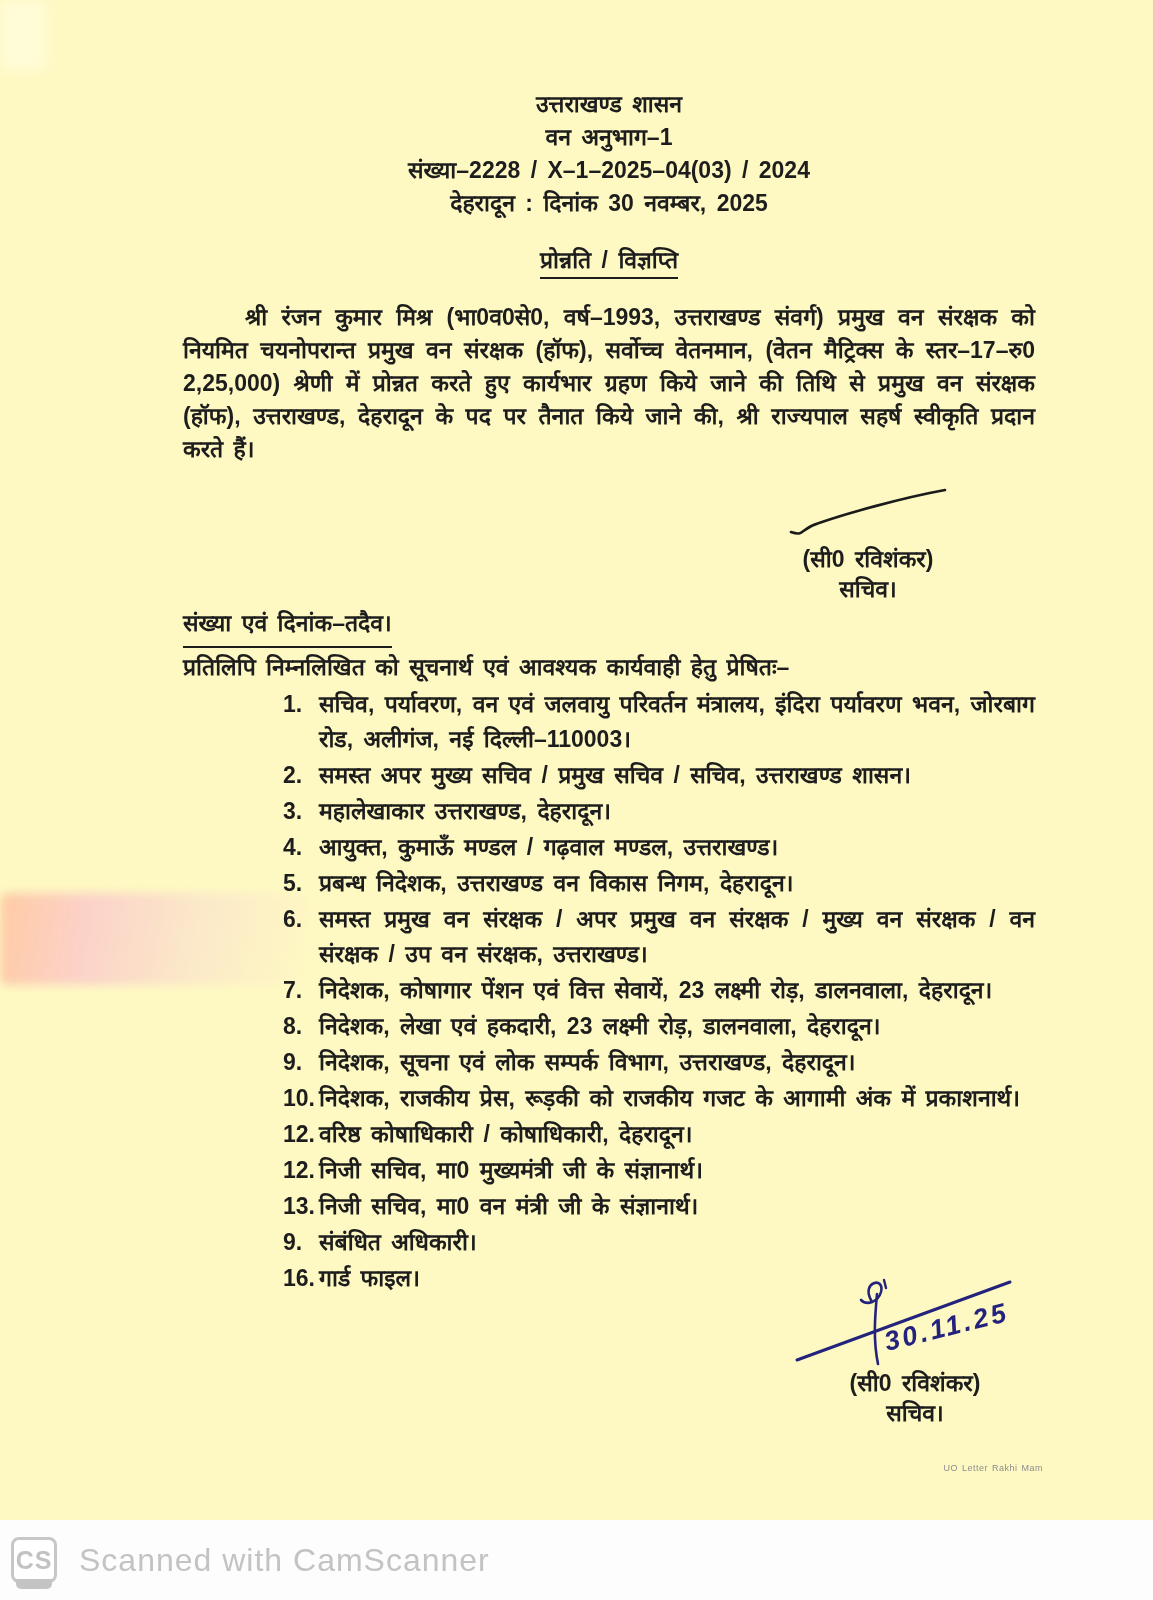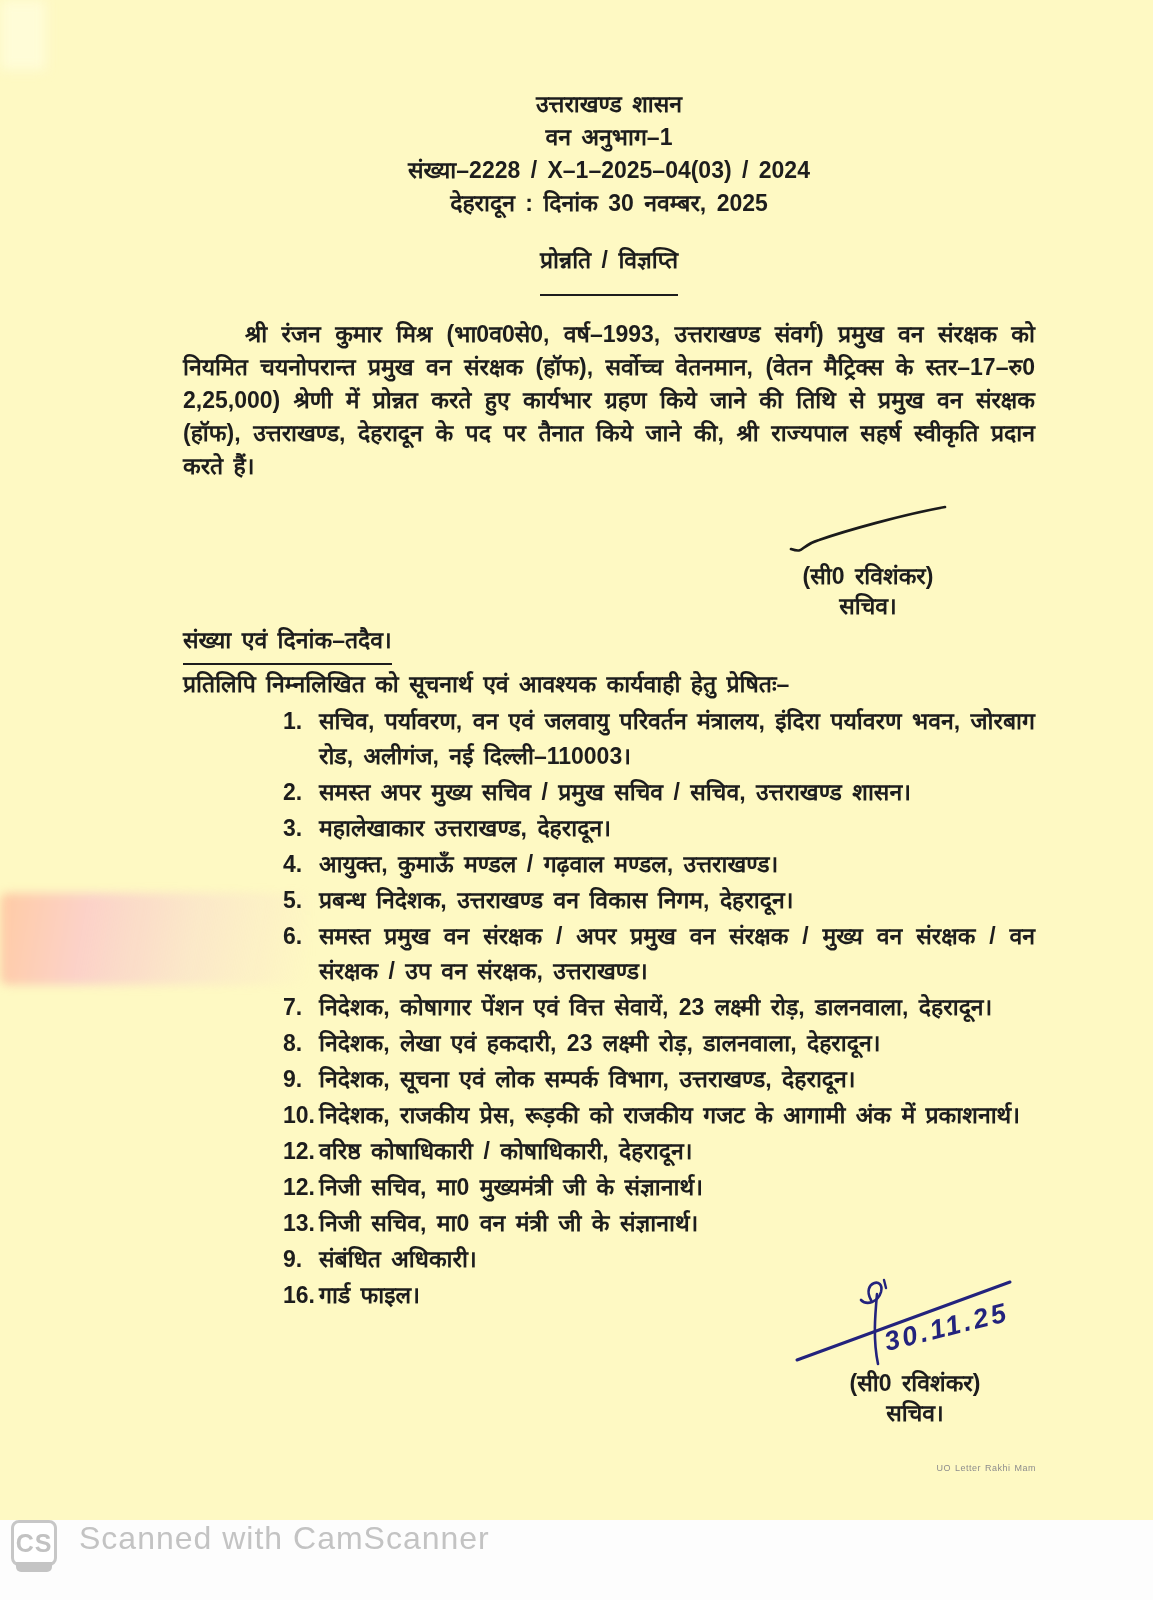--- a/index.html
+++ b/index.html
@@ -19,21 +19,21 @@
     word-spacing:4px;
   }
   .letter-header{ text-align:center; line-height:33px; }
   .letter-header div{ white-space:nowrap; }
   .letter-title{
     text-align:center; margin-top:23px;
   }
   .letter-title span{
     display:inline-block;
     border-bottom:2px solid #1d1d1d;
-    padding-bottom:19px;
+    padding-bottom:2px;
   }
   .body-par{
     margin-top:22px;
     text-align:justify;
     text-indent:62px;
     line-height:33px;
   }
   .sig-top{
     width:230px;
     margin:18px 52px 0 auto;
@@ -62,21 +62,21 @@
   .sig-bottom .ink svg{ position:absolute; left:10px; top:0; }
   .sig-date{
     position:absolute; left:108px; top:44px;
     color:#23237d;
     font-size:27px; font-style:italic; font-weight:600;
     transform:rotate(-14deg);
     letter-spacing:3px;
     word-spacing:0;
   }
   .watermark{
-    position:absolute; top:1463px; right:117px;
+    position:absolute; top:1463px; right:110px;
     font-size:9px; font-weight:400; color:#8d8d8d;
     letter-spacing:.5px; word-spacing:1px;
   }
   .pink-band{
     position:absolute; left:0; top:893px;
     width:310px; height:92px;
     background:linear-gradient(100deg,
       rgba(255,166,140,.55) 0%,
       rgba(249,178,205,.55) 28%,
       rgba(246,195,215,.30) 62%,
@@ -87,21 +87,21 @@
   .pink-corner{
     position:absolute; left:0; top:0;
     width:46px; height:70px;
     background:rgba(255,252,220,.8);
     filter:blur(6px);
   }
   .footer{
     position:absolute; left:0; bottom:0;
     width:100%; height:80px;
     background:#fdfdfd;
-    display:flex; 
+    display:flex; align-items:center;
   }
   .cs-badge{
     position:relative;
     width:46px; height:46px;
     margin-left:11px;
     border:3px solid #c7c7c7;
     border-radius:8px;
     box-sizing:border-box;
     display:flex; align-items:center; justify-content:center;
     font-size:25px; font-weight:700; color:#c2c2c2;

